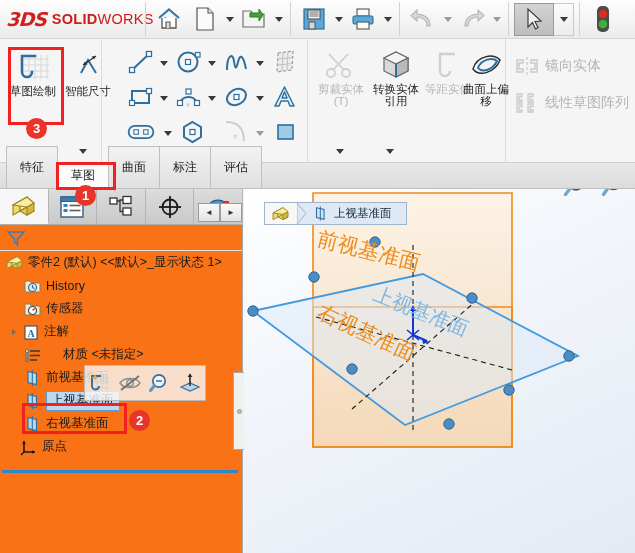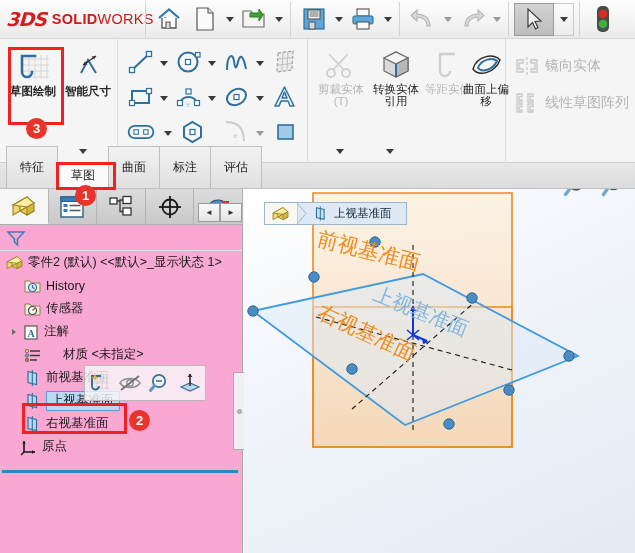--- a/index.html
+++ b/index.html
@@ -159,21 +159,21 @@
   .fm-nav div {
     width: 22px; height: 19px;
     border: 1px solid #9c9c9c;
     background: linear-gradient(to bottom,#fafafa,#e3e3e3);
     display: flex; align-items: center; justify-content: center;
     font-size: 8px; color: #333;
   }
   .tree {
     position: absolute; left: 0; top: 36px;
     width: 242px; height: 328px;
-    background: #f9a8d4;
+    background: #f97316;
     overflow: hidden;
   }
   .filterrow {
     height: 26px; display: flex; align-items: center;
     padding-left: 6px;
     border-bottom: 1px solid #e2e2e2;
   }
   .trow {
     display: flex; align-items: center;
     height: 23px; font-size: 12.5px; color: #1a1a1a;
@@ -372,21 +372,21 @@
       <svg width="16" height="28" viewBox="0 0 16 28">
         <rect x="2" y="1" width="12" height="26" rx="5" fill="#4c4c4c"></rect>
         <circle cx="8" cy="9" r="4.3" fill="#e02b20"></circle>
         <circle cx="8" cy="19" r="4.3" fill="#3db13d"></circle>
       </svg>
     </div>
   </div>
 
   <div class="ribbon">
 
-    <div class="rib-group" style="left:0; width:118px;font-weight:bold;">
+    <div class="rib-group" style="left:0; width:102px;">
       <div class="big-btn" id="btn-sketch" style="left:7px; top:14px;">
         <svg width="36" height="30" viewBox="0 0 36 30">
           <g stroke="#d7d7d7" stroke-width="1">
             <line x1="14" y1="2" x2="14" y2="26"></line>
               <line x1="20" y1="2" x2="20" y2="26"></line>
             <line x1="26" y1="2" x2="26" y2="26"></line>
               <line x1="32" y1="2" x2="32" y2="26"></line>
             <line x1="8" y1="6" x2="34" y2="6"></line>
               <line x1="8" y1="12" x2="34" y2="12"></line>
             <line x1="8" y1="18" x2="34" y2="18"></line>

